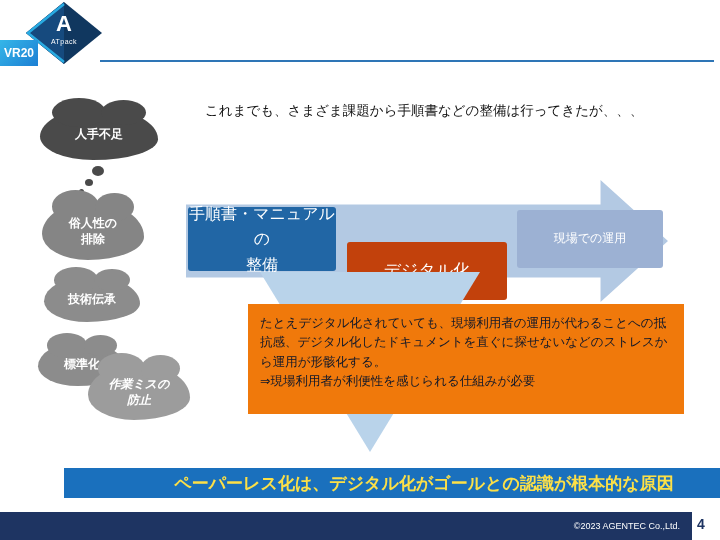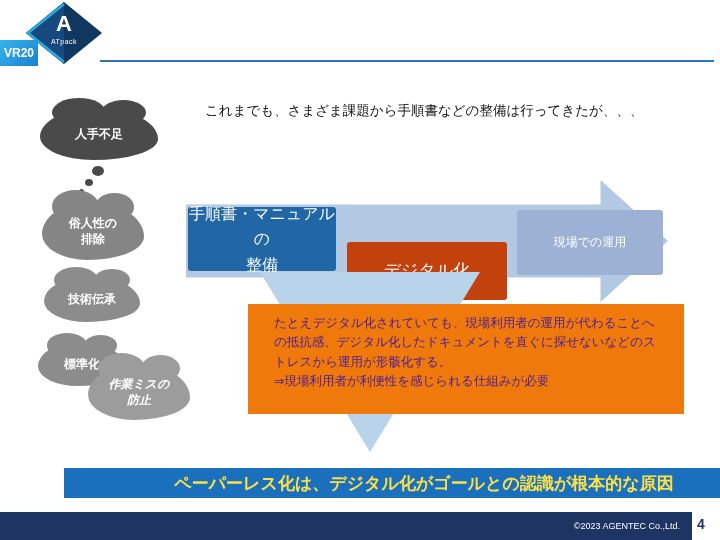--- a/index.html
+++ b/index.html
@@ -77,31 +77,31 @@
     background:#b3c9e3;
     clip-path: polygon(0 20%, 86% 20%, 86% 0, 100% 50%, 86% 100%, 86% 80%, 0 80%);
   }
   .step {
     position:absolute; display:flex; align-items:center; justify-content:center;
     text-align:center; color:#fff; border-radius:3px; white-space:pre-line;
     line-height:1.6;
   }
   .step1 { left:188px; top:207px; width:148px; height:64px; background:#2166a5; font-size:16px; }
   .step2 { left:347px; top:210px; width:160px; height:58px; background:#c2410c; font-size:17px;margin-top:32px; }
-  .step3 { left:517px; top:210px; width:146px; height:65px; background:#9cb1d3; font-size:12px; }
+  .step3 { left:517px; top:210px; width:146px; height:58px; background:#9cb1d3; font-size:12px; }
 
   
   .arrow-down {
     position:absolute; left:260px; top:272px; width:220px; height:180px;
     background:#b9d3ea; clip-path: polygon(0 0, 100% 0, 50% 100%); z-index:1;
   }
   .callout {
     position:absolute; left:248px; top:304px; width:436px; height:110px;
-    background:#f0790b; color:#4c1d95; font-size:12.5px; line-height:1.55;
-    padding:10px 26px; white-space:pre-line; z-index:2;
+    background:#f0790b; color:#0f172a; font-size:12.5px; line-height:1.55;
+    padding:10px 12px; white-space:pre-line; z-index:2;
   }
 
   
   .conclusion {
     position:absolute; left:64px; top:468px; width:720px; height:30px;
     background:#1a70bd; color:#fde047; font-size:17px; font-weight:bold;
     display:flex; align-items:center; justify-content:center; z-index:4;
   }
 
   

